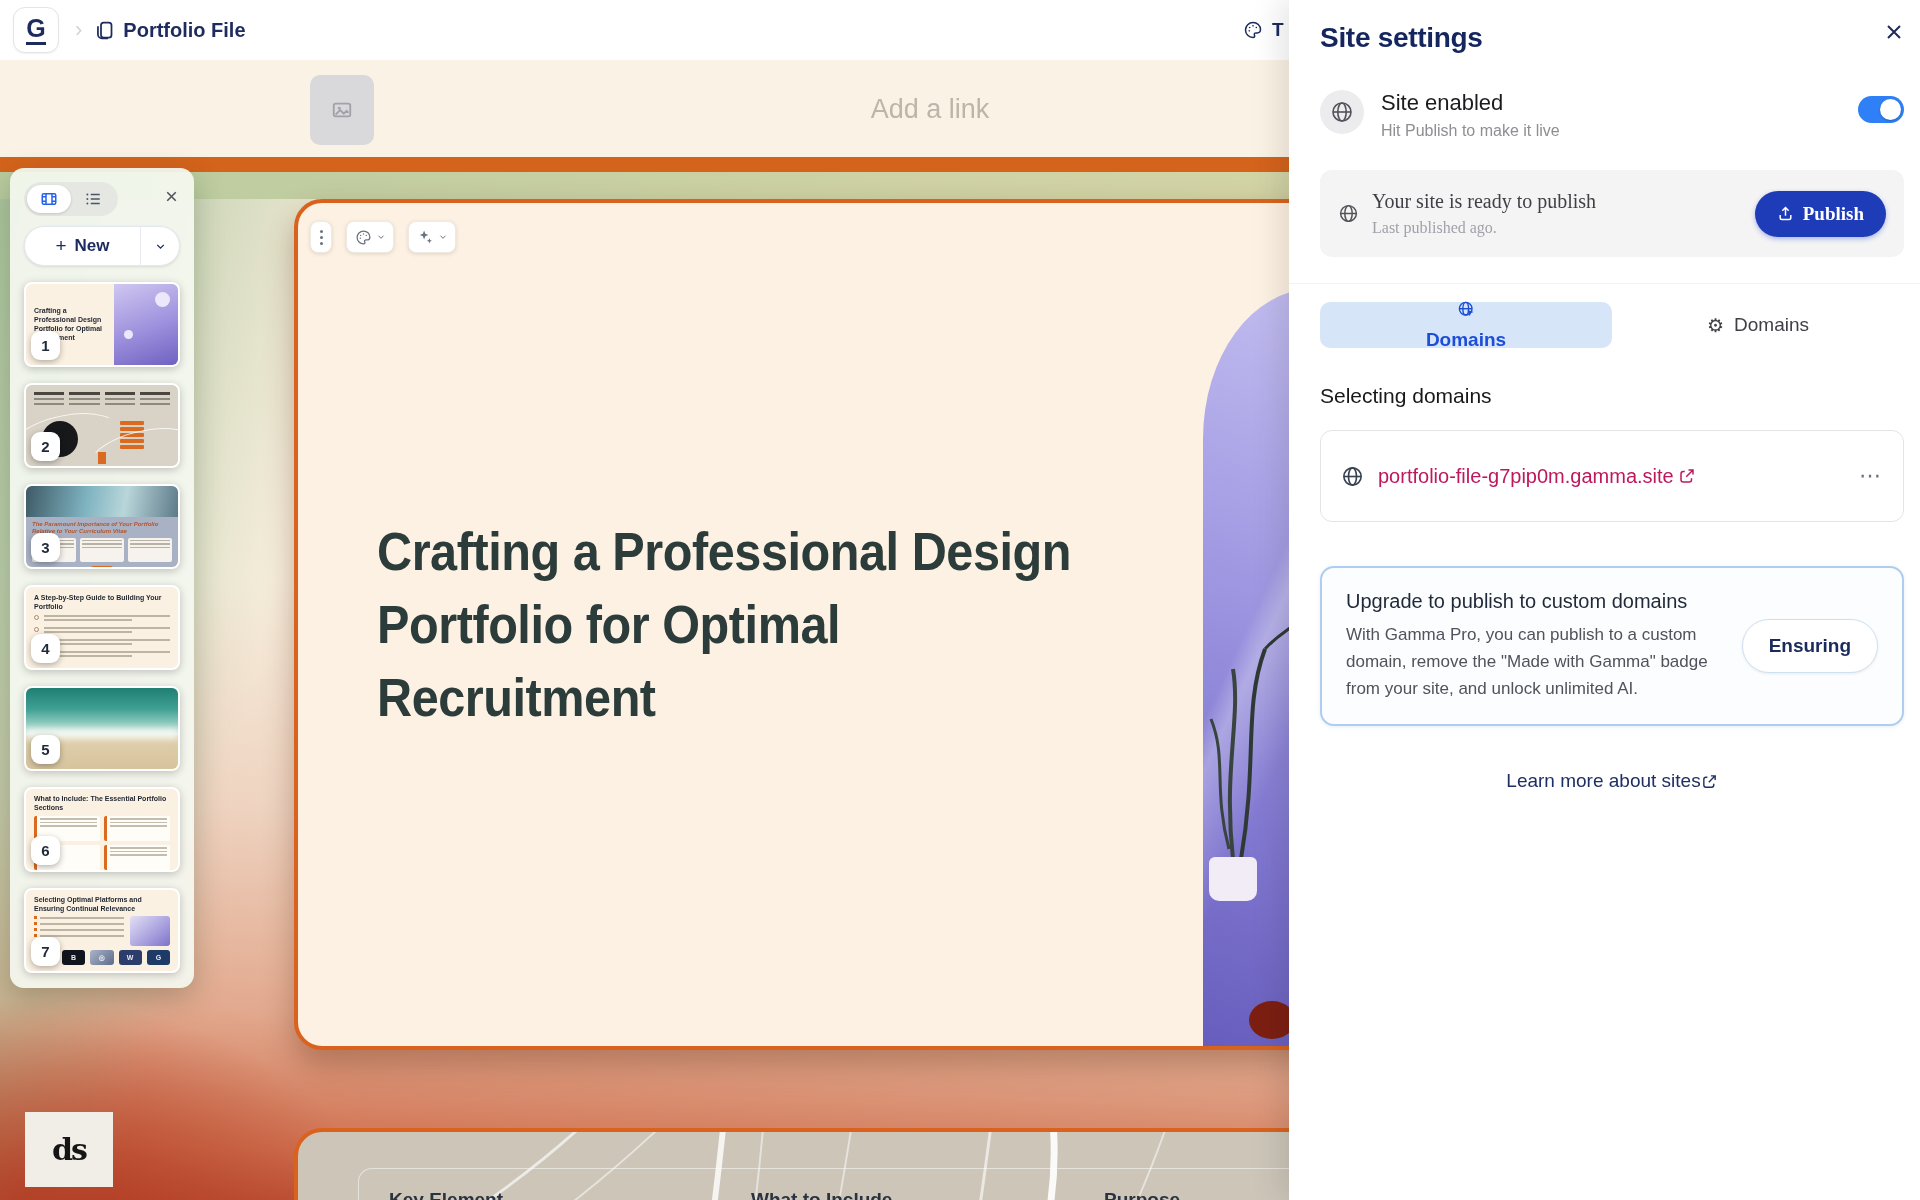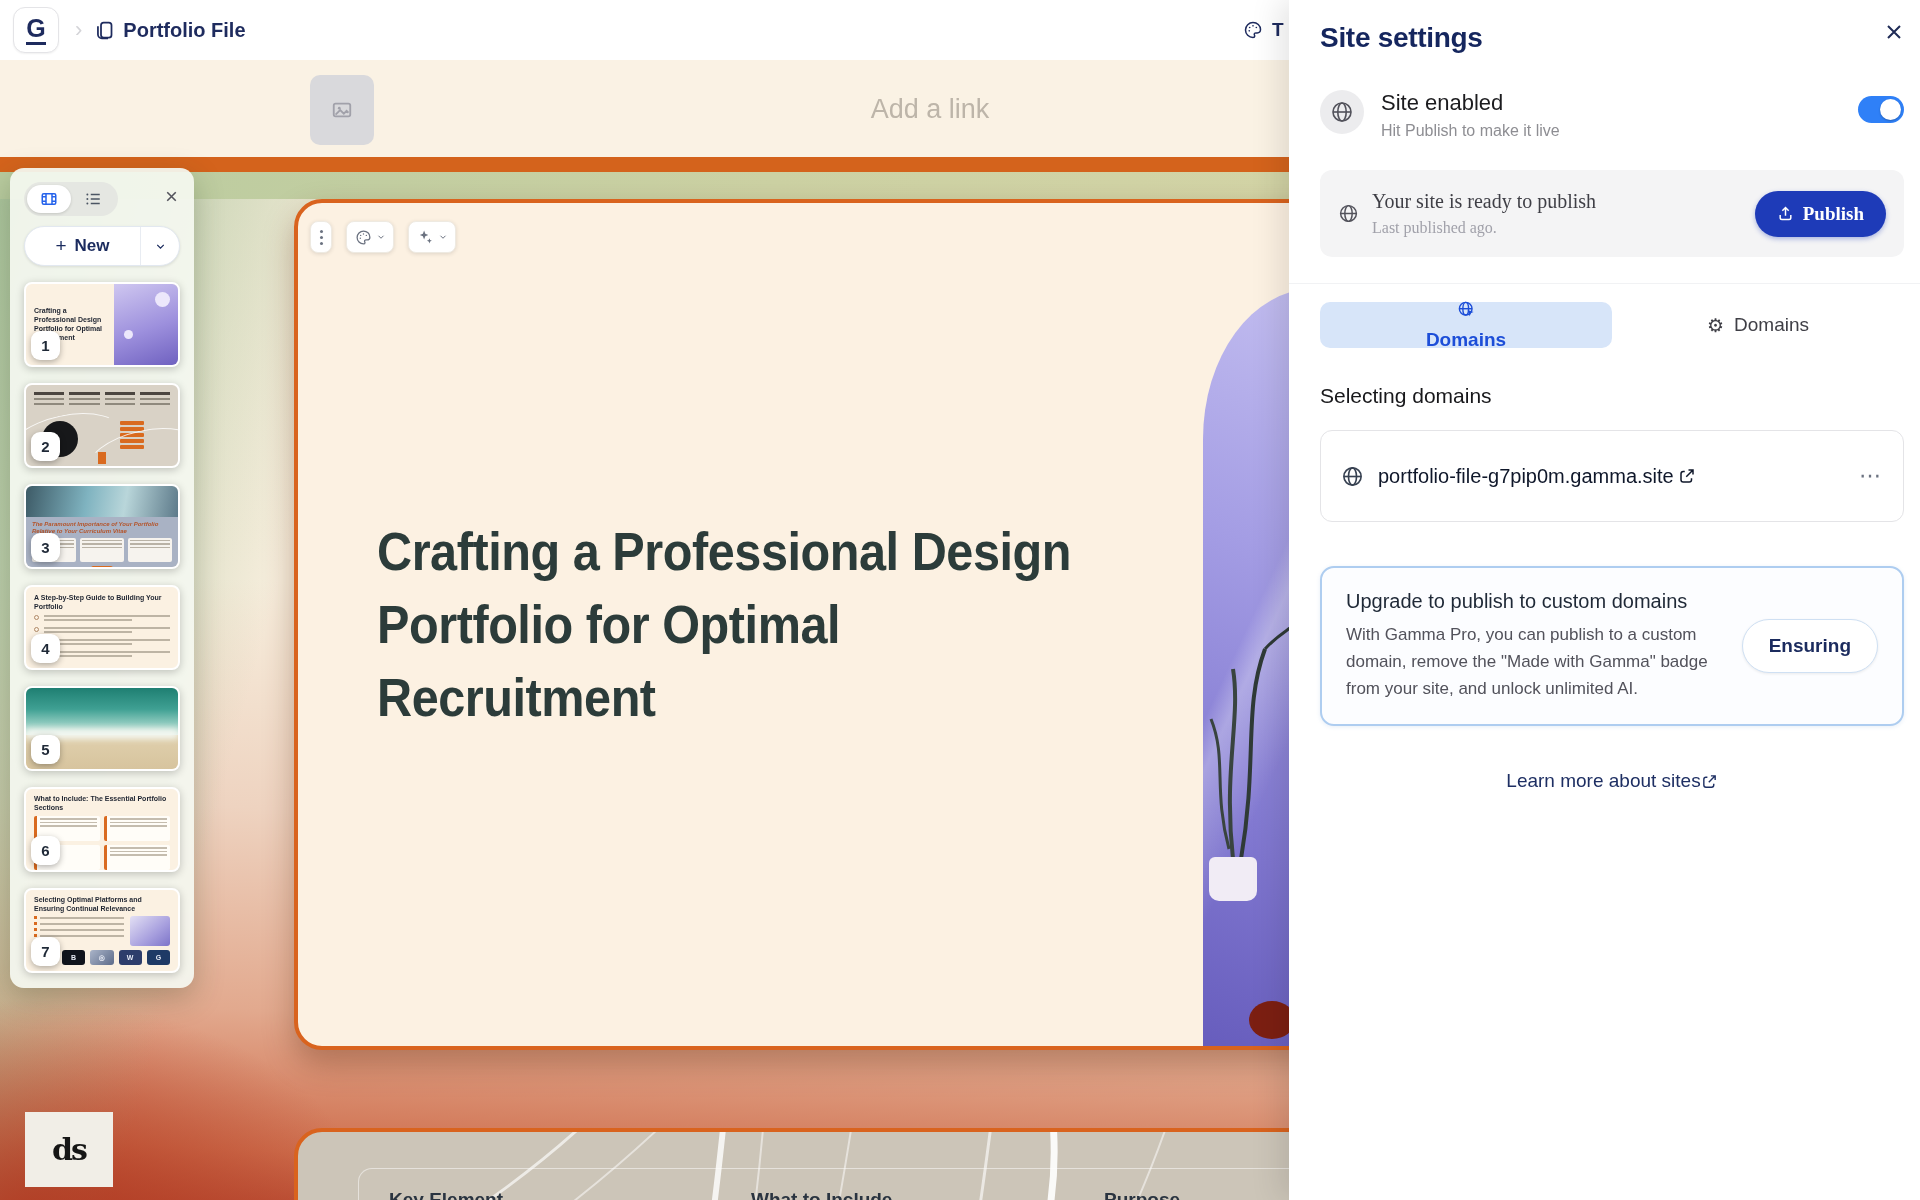--- a/index.html
+++ b/index.html
@@ -186,21 +186,21 @@
   .tabs { display:flex; margin-top:18px; }
   .tab { flex:1; height:46px; border-radius:10px; display:flex; align-items:center; justify-content:center;
     gap:10px; font-size:19px; cursor:pointer; }
   .tab.active { background:#d7e5f9; color:#1d4ed8; font-weight:600;flex-direction:column; }
   .tab.inactive { color:#3f3f46; font-weight:500; }
   .gear-glyph { font-size:19px; line-height:1; }
 
   .domains-heading { margin-top:36px; font-size:21px; font-weight:500; color:#18181b; }
   .domain-card { margin-top:22px; border:1px solid #e4e4e7; border-radius:12px; height:92px;
     display:flex; align-items:center; padding:0 20px; gap:14px; }
-  .domain-link { display:flex; align-items:center; gap:4px; color:#0f172a; cursor:pointer; }
+  .domain-link { display:flex; align-items:center; gap:4px; color:#be185d; cursor:pointer; }
   .domain-url { font-size:20px; font-weight:500; }
   .domain-spacer { flex:1; }
   .domain-menu { color:#6b7280; font-size:22px; letter-spacing:2px; cursor:pointer; }
 
   .upgrade-card { margin-top:44px; border:2px solid #aecdf0; border-radius:14px; background:#fcfdff;
     padding:22px 24px; display:flex; gap:18px; box-shadow:0 1px 4px rgba(120,160,210,.18); }
   .upgrade-texts { flex:1; }
   .upgrade-title { font-size:20px; font-weight:400; color:#1f2937; }
   .upgrade-body { font-size:17px; line-height:27px; color:#52525b; margin-top:8px; max-width:372px; }
   .upgrade-btn { align-self:center; height:54px; padding:0 26px; background:#fff; border:1px solid #cfe0f3;

